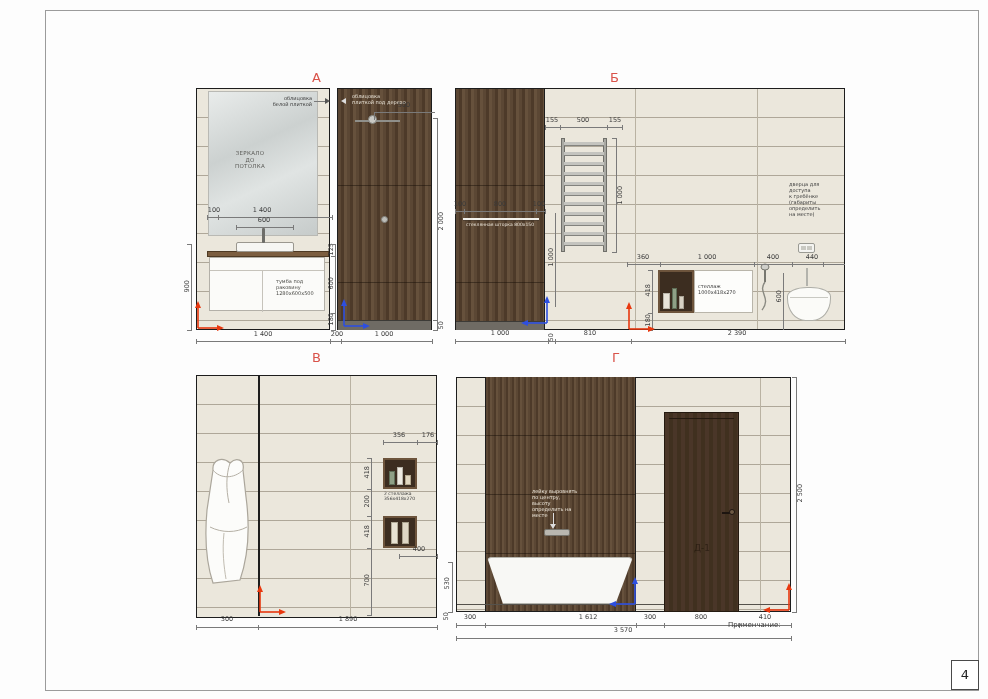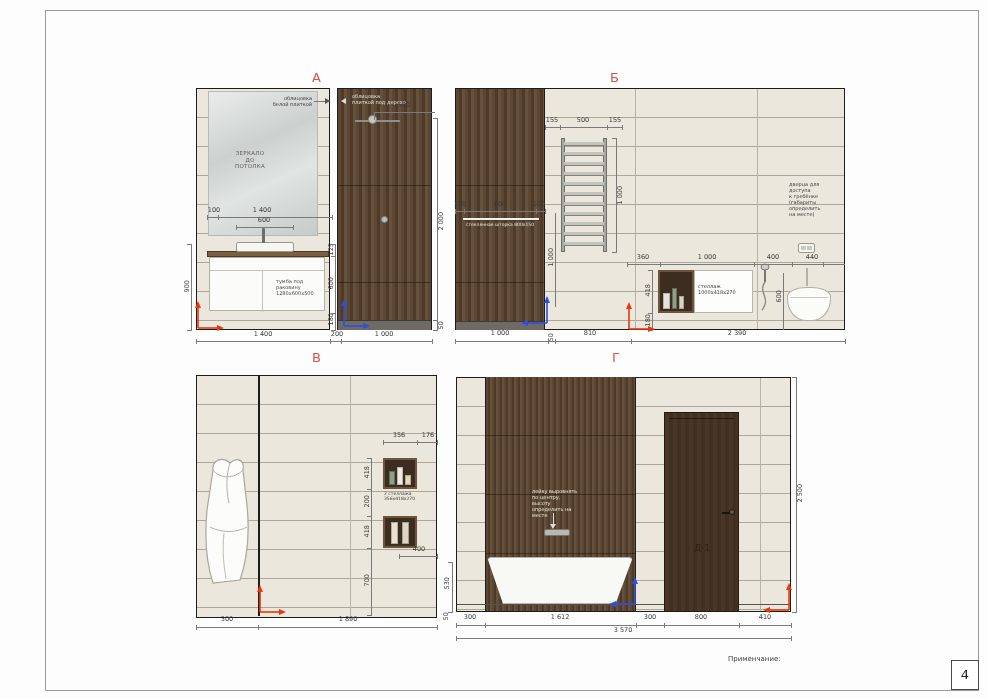--- a/index.html
+++ b/index.html
@@ -337,21 +337,21 @@
   <div class="dl v" style="left:796px;top:377px;height:235px;"></div>
   <div class="th" style="left:794px;top:377px;"></div>
     <div class="th" style="left:794px;top:612px;"></div>
   <div class="dim rot" style="left:447px;top:584px;">530</div>
   <div class="dim rot" style="left:446px;top:617px;">50</div>
   <div class="dl v" style="left:452px;top:562px;height:50px;"></div>
   <div class="th" style="left:450px;top:562px;"></div>
     <div class="th" style="left:450px;top:612px;"></div>
 
   <div class="dim" style="left:470px;top:618px;">300</div>
-  <div class="dim" style="left:560px;top:618px;text-align:center;">1 612</div>
+  <div class="dim" style="left:588px;top:618px;text-align:center;">1 612</div>
   <div class="dim" style="left:650px;top:618px;">300</div>
   <div class="dim" style="left:701px;top:618px;">800</div>
   <div class="dim" style="left:765px;top:618px;">410</div>
   <div class="dl h" style="left:456px;top:625px;width:335px;"></div>
   <div class="t" style="left:456px;top:625px;"></div>
     <div class="t" style="left:485px;top:625px;"></div>
   <div class="t" style="left:636px;top:625px;"></div>
     <div class="t" style="left:664px;top:625px;"></div>
   <div class="t" style="left:739px;top:625px;"></div>
     <div class="t" style="left:791px;top:625px;"></div>
@@ -366,15 +366,15 @@
     <line x1="29" y1="30" x2="9" y2="30" stroke="#2d4fe0" stroke-width="1.6"></line>
       <polygon points="3,30 10,27 10,33" fill="#2d4fe0"></polygon>
   </svg>
   <svg width="34" height="34" style="left:760px;top:580px;">
     <line x1="29" y1="30" x2="29" y2="9" stroke="#e8380f" stroke-width="1.6"></line>
       <polygon points="29,3 26,10 32,10" fill="#e8380f"></polygon>
     <line x1="29" y1="30" x2="9" y2="30" stroke="#e8380f" stroke-width="1.6"></line>
       <polygon points="3,30 10,27 10,33" fill="#e8380f"></polygon>
   </svg>
 
-  <div class="note" style="left:728px;top:655px;">Применчание:</div>
+  <div class="note" style="left:728px;top:621px;">Применчание:</div>
   <div class="pagebox" style="left:951px;top:660px;width:26px;height:28px;line-height:28px;">4</div>
 </div>
 
 </body></html>

